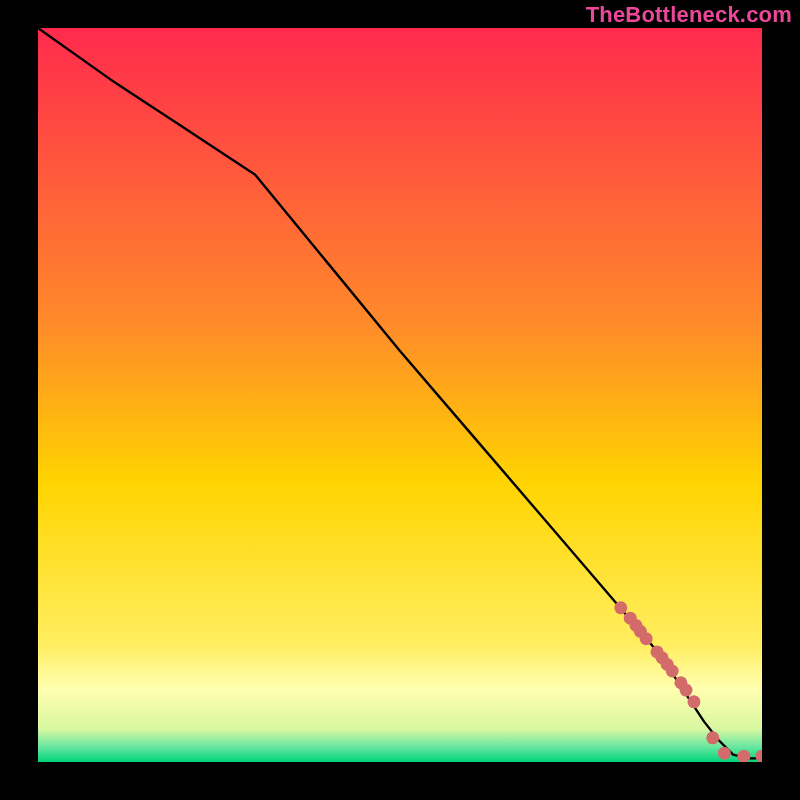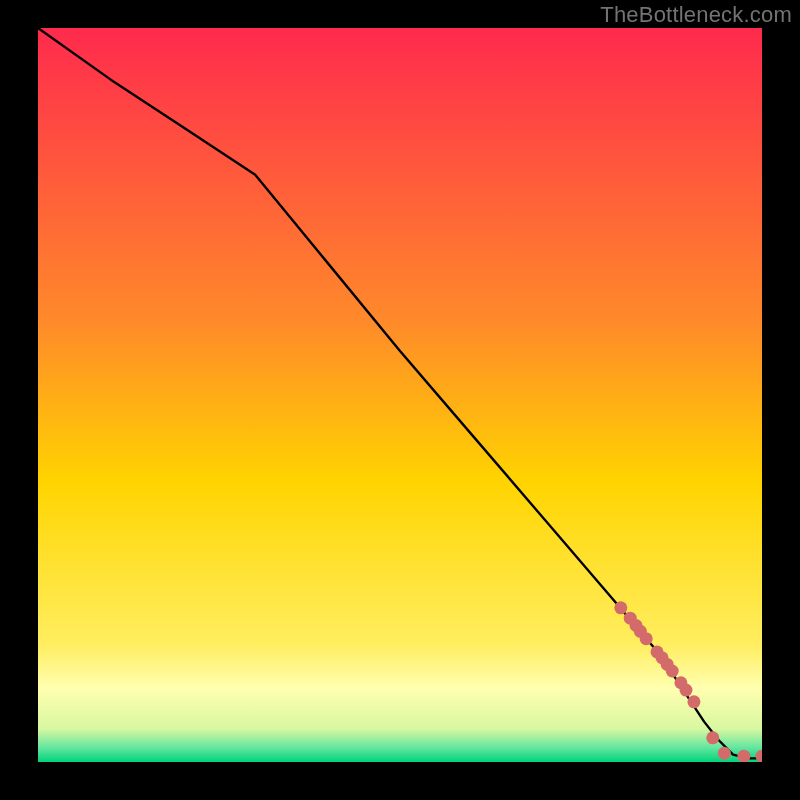--- a/index.html
+++ b/index.html
@@ -14,23 +14,23 @@
   .frame {
     position: relative;
     width: 800px;
     height: 800px;
     background: #000;
   }
   .watermark {
     position: absolute;
     top: 2px;
     right: 8px;
-    color: #737373;
+    color: #ec4899;
     font-size: 22px;
-    font-weight: 400;
+    font-weight: 700;
     letter-spacing: 0.2px;
     user-select: none;
   }
   .plot-area {
     position: absolute;
     left: 38px;
     top: 28px;
     width: 724px;
     height: 734px;
   }

